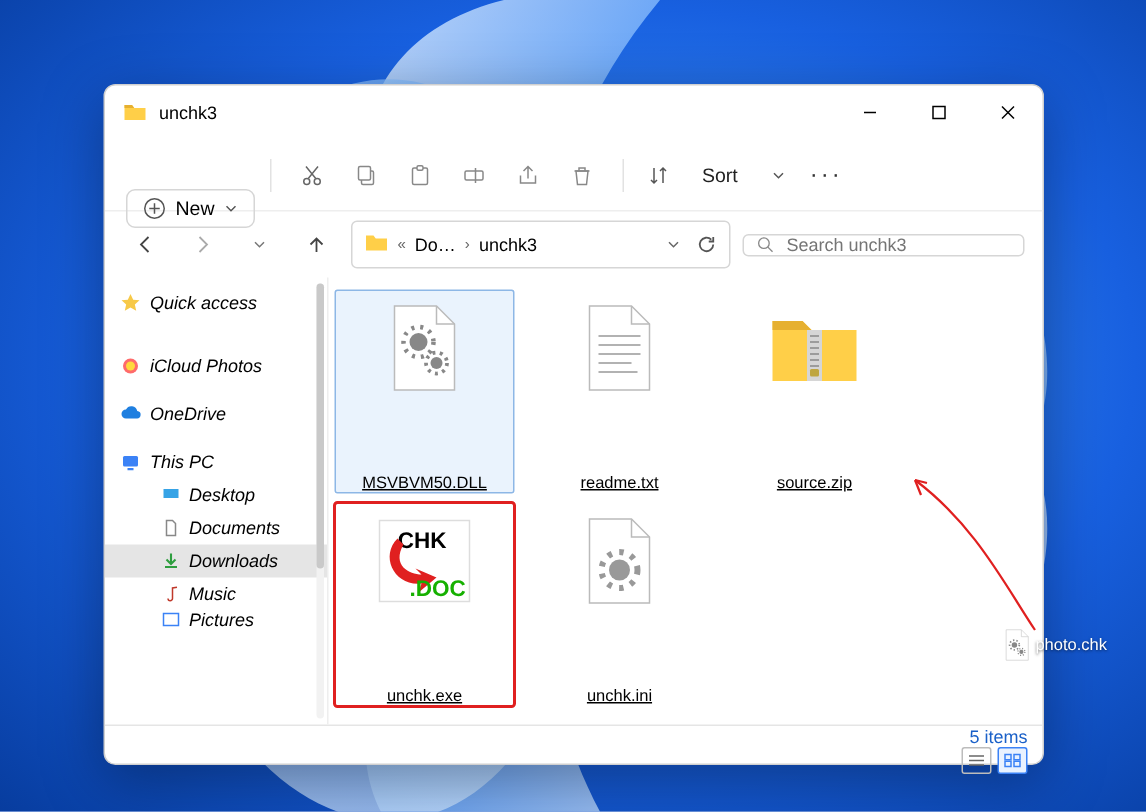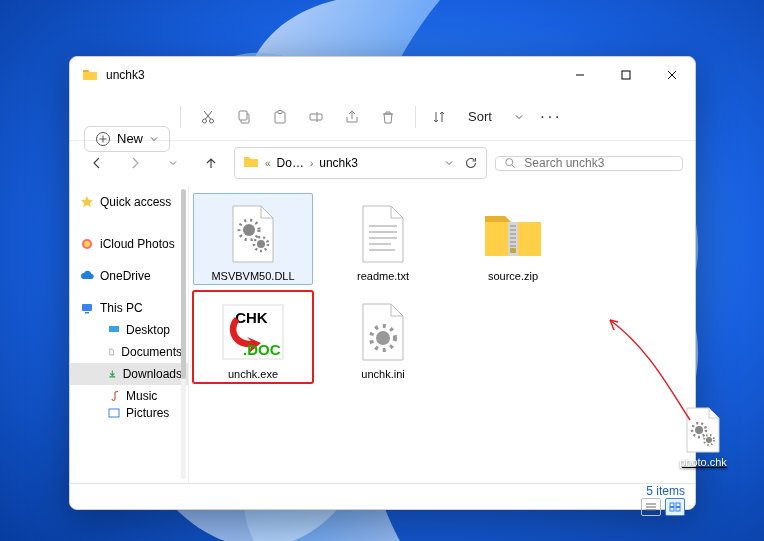--- a/index.html
+++ b/index.html
@@ -27,41 +27,41 @@
 
   .navrow { height: 44px; display: flex; align-items: center; gap: 8px; padding: 0 12px; }
   .nav-arrow { width: 30px; height: 30px; display: flex; align-items: center; justify-content: center; color: #777; cursor: default; }
   .addrbar { flex: 1; height: 32px; border: 1px solid #d6d6d6; border-radius: 4px; display: flex; align-items: center; padding: 0 8px; gap: 6px; font-size: 12px; }
   .addrbar .chev { color: #666; font-size: 10px; }
   .addr-right { margin-left: auto; display: flex; align-items: center; gap: 10px; color: #555; }
   .searchbox { width: 188px; height: 15px; border: 1px solid #d6d6d6; border-radius: 4px; display: flex; align-items: center; padding: 0 8px; gap: 8px; color: #777; }
   .searchbox input { border: none; outline: none; font-size: 12px; width: 100%; color: #555; background: transparent; }
 
   .body { flex: 1; display: flex; min-height: 0; }
-  .sidebar { width: 119px; border-right: 1px solid #eee; padding: 6px 0; position: relative; }
+  .sidebar { width: 149px; border-right: 1px solid #eee; padding: 6px 0; position: relative; font-style: italic; }
   .side-item { display: flex; align-items: center; gap: 6px; font-size: 12px; padding: 4px 6px 4px 10px; cursor: default; }
   .side-item.indent { padding-left: 38px; }
   .side-item.selected { background: #e5e5e5; }
   .side-sep { height: 10px; }
   .side-scroll { position: absolute; right: 2px; top: 4px; bottom: 4px; width: 5px; background: #f2f2f2; border-radius: 3px; }
   .side-thumb { position: absolute; left: 0; right: 0; top: 0; height: 190px; background: #c9c9c9; border-radius: 3px; }
 
   .files { flex: 1; padding: 8px 4px; display: flex; flex-wrap: wrap; align-content: flex-start; gap: 6px 10px; }
-  .file { width: 120px; height: 92px; display: flex; flex-direction: column; align-items: center; justify-content: center; padding-top: 6px; gap: 4px; border: 1px solid transparent; border-radius: 2px; cursor: default; }
+  .file { width: 120px; height: 136px; display: flex; flex-direction: column; align-items: center; justify-content: space-between; padding-top: 6px; gap: 4px; border: 1px solid transparent; border-radius: 2px; cursor: default; text-decoration: underline; }
   .file.selected { border-color: #8db7e6; background: #eaf3fd; }
   .file.highlight { outline: 2px solid #e02020; outline-offset: -1px; }
   .file-icon { width: 64px; height: 64px; display: flex; align-items: center; justify-content: center; }
   .file-label { font-size: 11px; text-align: center; color: #000; max-width: 110px; }
 
   .status { height: 26px; border-top: 1px solid #e5e5e5; display: flex; align-items: flex-end; padding: 0 10px; font-size: 12px; color: #1a60c8; flex-direction: column; }
   .view-toggles { margin-left: auto; display: flex; gap: 4px; }
   .view-btn { width: 20px; height: 18px; border: 1px solid #bcbcbc; display: flex; align-items: center; justify-content: center; border-radius: 2px; cursor: default; }
   .view-btn.active { border-color: #3b82f6; background: #e9f2ff; }
 
-  .desktop-file { position: absolute; left: 668px; top: 406px; width: 70px; display: flex; flex-direction: column; align-items: center; gap: 2px; cursor: default; text-decoration: underline; }
+  .desktop-file { position: absolute; left: 668px; top: 406px; width: 70px; display: flex; flex-direction: row; align-items: center; gap: 2px; cursor: default; }
   .desktop-label { font-size: 11px; color: #fff; text-shadow: 0 1px 2px rgba(0,0,0,0.6); }
 
   .annot-arrow { position: absolute; pointer-events: none; }
 </style>
 </head>
 <body>
 
 <div class="wallpaper">
   <svg viewBox="0 0 764 541" preserveAspectRatio="xMidYMid slice">
     <defs>

